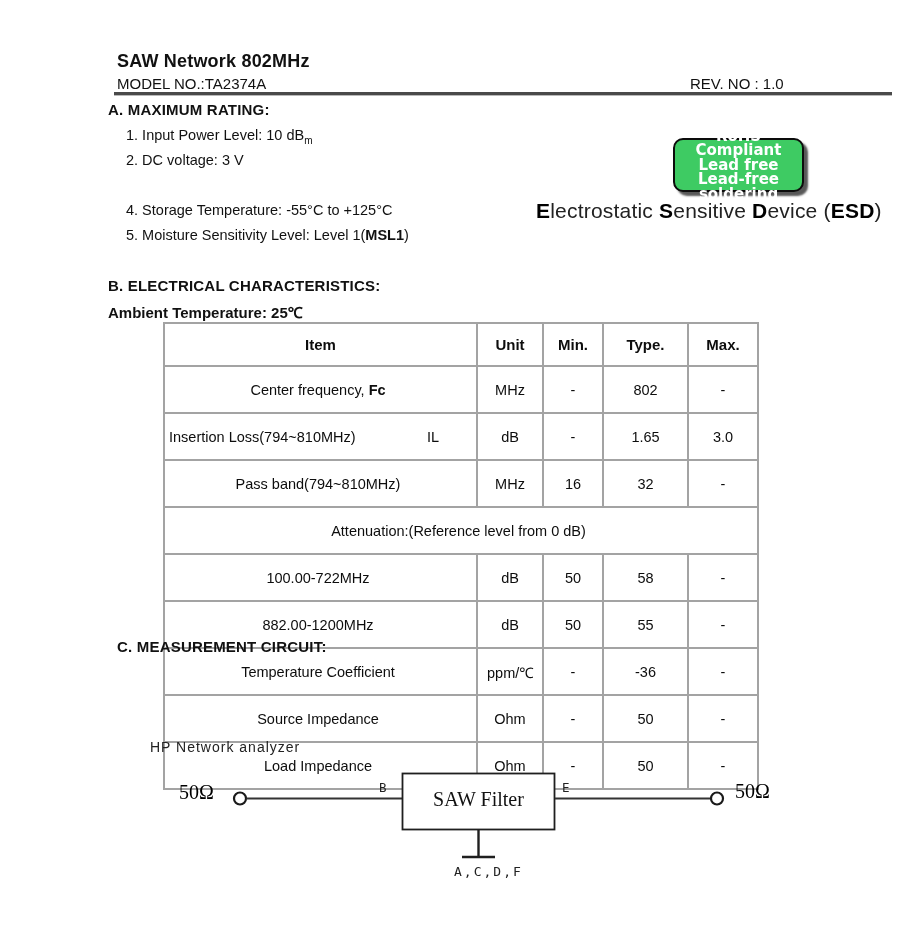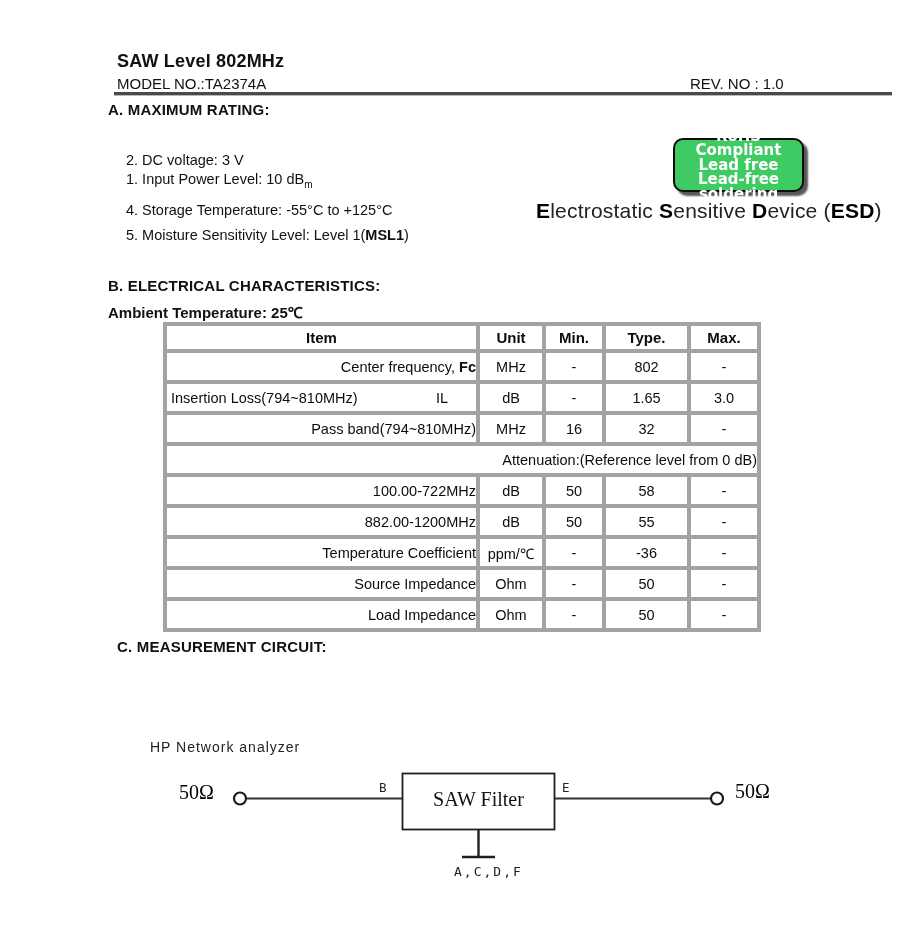--- a/index.html
+++ b/index.html
@@ -26,25 +26,25 @@
     font-family:"DejaVu Sans", sans-serif;
   }
   .esd-note{left:536px;top:199px;font-size:21px;letter-spacing:0.2px;color:#222;}
   .esd-note .bold{color:#000;}
   .sec-b{left:108px;top:277px;}
   .ambient{left:108px;top:302px;font-size:15px;font-weight:bold;}
   .spec-table{
     left:163px;top:322px;border-collapse:collapse;table-layout:fixed;width:594px;
     font-size:14.5px;color:#0d0d0d;
   }
-  .spec-table th,.spec-table td{border:4px solid #a3a3a3;padding:0;overflow:hidden;white-space:nowrap;}
+  .spec-table th,.spec-table td{border:2px solid #a3a3a3;padding:9px;overflow:hidden;white-space:nowrap;}
   .spec-table{border:2px solid #3a3a3a;}
   .spec-table th{height:23px;font-size:15px;text-align:center;}
   .spec-table td{height:27px;}
-  .spec-table td.item{text-align:right;padding-left:4px;}
+  .spec-table td.item{text-align:center;padding-left:4px;}
   .spec-table td.c{text-align:center;}
   .row-flex{display:flex;justify-content:space-between;padding-right:28px;}
   .sec-c{left:117px;top:638px;}
   .analyzer-label{left:150px;top:739px;font-size:14px;letter-spacing:1px;color:#222;}
   .imp-label{font-family:Liberation Serif, serif;font-size:20px;color:#000000;}
   .imp-left{left:179px;top:781px;}
   .imp-right{left:735px;top:780px;}
   .port-label{font-family:"DejaVu Sans Mono", monospace;font-size:12.5px;color:#222;}
   .port-b{left:379px;top:780px;}
   .port-e{left:562px;top:780px;}
@@ -53,27 +53,27 @@
     font-family:"Liberation Serif", serif;font-size:20px;color:#111;
   }
   .ground-label{left:454px;top:864px;font-family:"DejaVu Sans Mono", monospace;font-size:13px;letter-spacing:2px;color:#222;}
   .circuit-svg{left:170px;top:765px;}
 </style>
 </head>
 <body>
 
 <div class="page">
 
-  <div class="abs doc-title">SAW Level 802MHz</div>
+  <div class="abs doc-title">SAW Network 802MHz</div>
   <div class="abs model-no">MODEL NO.:TA2374A</div>
   <div class="abs rev-no">REV. NO : 1.0</div>
   <div class="abs header-rule"></div>
 
   <div class="abs sec-heading sec-a">A. MAXIMUM RATING:</div>
-  <div class="abs rating-item" style="top:127px;margin-top:44px;"><span>1. Input Power Level: 10 dB</span><sub>m</sub></div>
+  <div class="abs rating-item" style="top:127px;"><span>1. Input Power Level: 10 dB</span><sub>m</sub></div>
   <div class="abs rating-item" style="top:152px;">2. DC voltage: 3 V</div>
   <div class="abs rating-item" style="top:202px;">4. Storage Temperature: -55°C to +125°C</div>
   <div class="abs rating-item" style="top:227px;"><span>5. Moisture Sensitivity Level: Level 1(</span><span class="bold">MSL1</span><span>)</span></div>
 
   <div class="abs rohs-badge" style="background: rgb(62, 203, 99);">
     <span>RoHS Compliant</span>
     <span>Lead free</span>
     <span>Lead-free soldering</span>
   </div>
 

